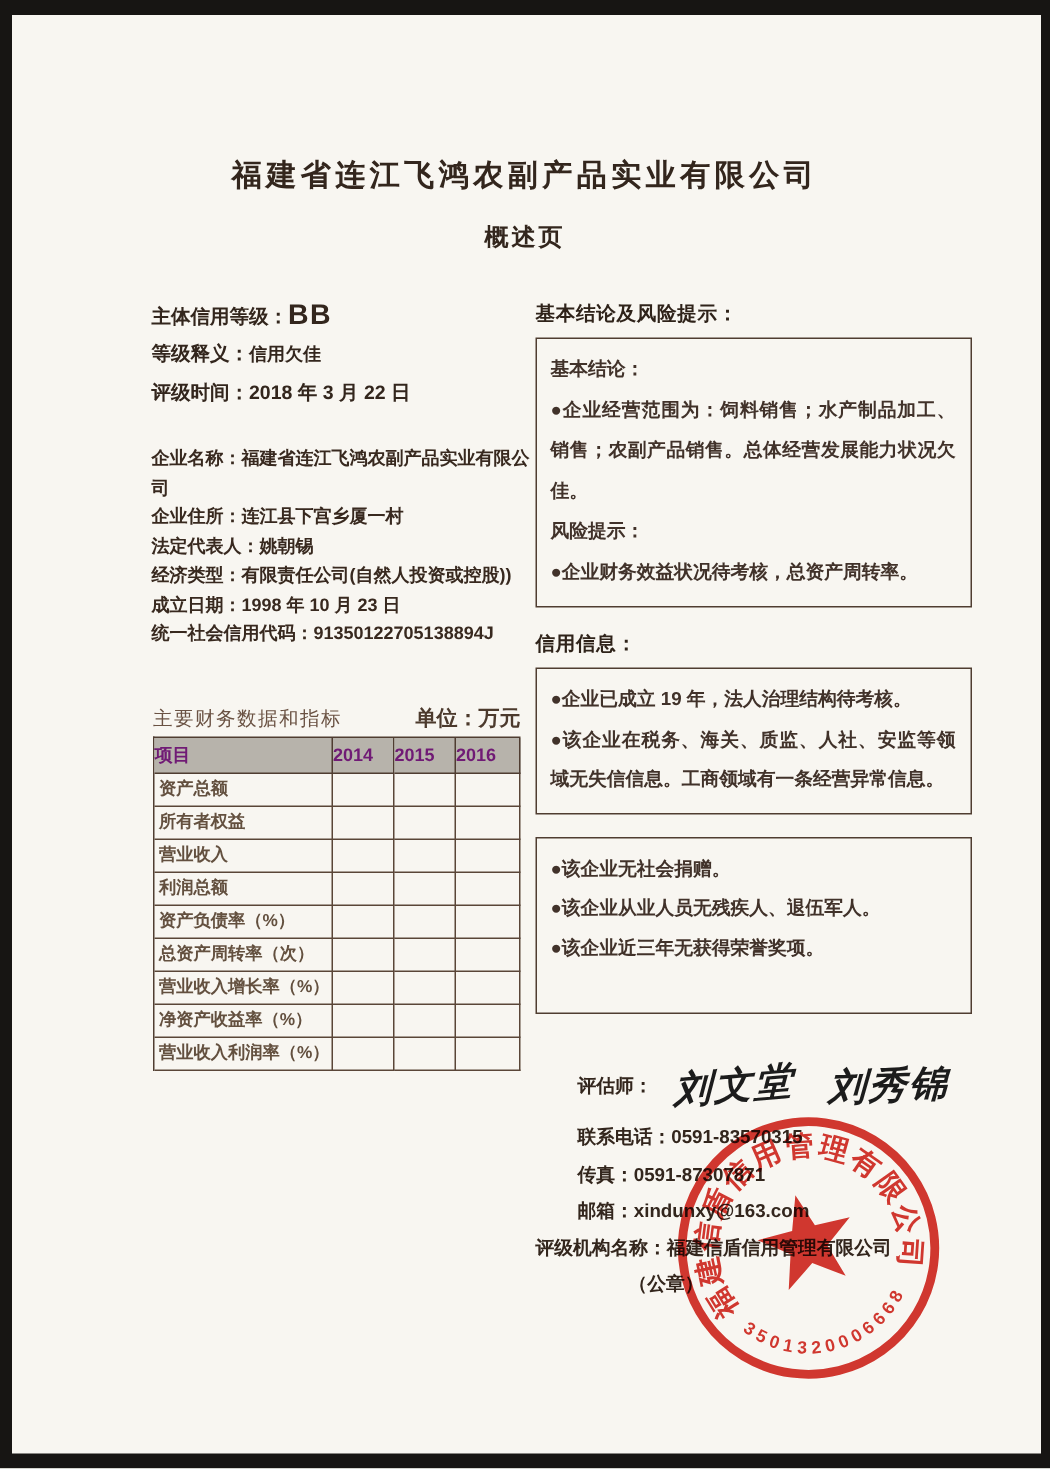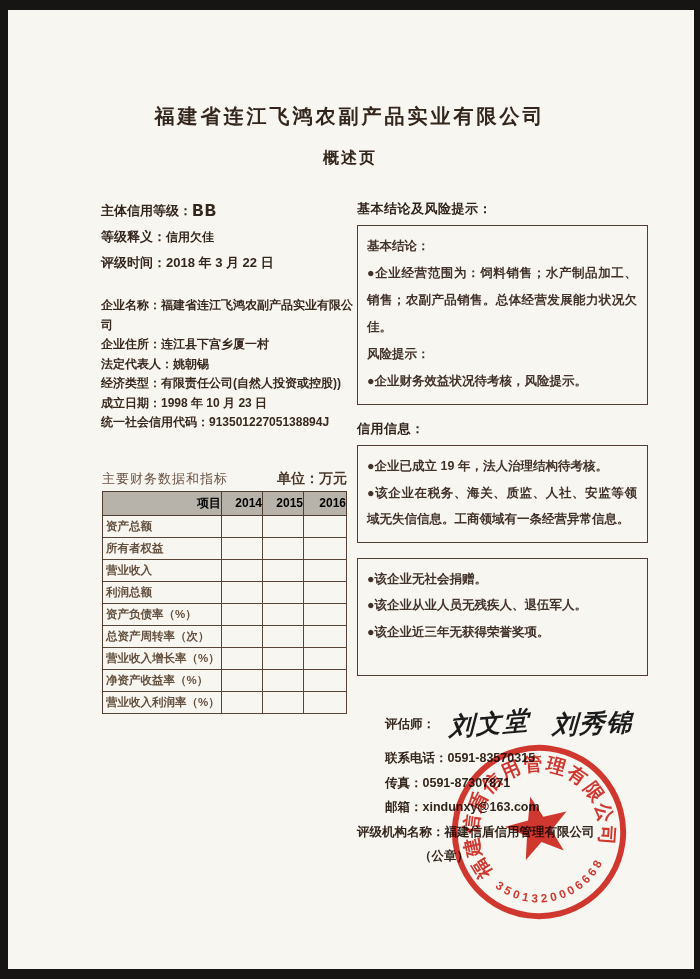--- a/index.html
+++ b/index.html
@@ -13,35 +13,35 @@
 
   
   .doc-title{position:absolute;top:103px;left:0;width:100%;text-align:center;
     font-size:20px;font-weight:bold;letter-spacing:3px;color:#33261d;}
   .doc-subtitle{position:absolute;top:148px;left:0;width:100%;text-align:center;
     font-size:16px;font-weight:bold;letter-spacing:2px;color:#33261d;}
 
   
   .left-col{position:absolute;left:101px;top:198px;width:250px;}
   .rating-line{font-size:13px;font-weight:bold;line-height:25px;color:#33261d;white-space:nowrap;}
-  .rating-grade{font-size:19px;font-weight:bold;letter-spacing:1px;vertical-align:-1px;font-family:Liberation Mono, monospace;}
+  .rating-grade{font-size:19px;font-weight:bold;letter-spacing:1px;vertical-align:-1px;}
   .rating-small{font-size:12px;}
 
   .company-block{position:absolute;left:101px;top:296px;width:252px;}
   .cl{font-size:12px;font-weight:bold;line-height:19.5px;color:#38291f;}
   .clab{font-weight:bold;}
 
   .fin-title-row{position:absolute;left:102px;top:470px;width:245px;display:flex;justify-content:space-between;align-items:flex-end;}
   .fin-title{font-size:13px;color:#6a5243;letter-spacing:1px;}
   .fin-unit{font-size:14px;font-weight:bold;color:#4c3a2d;}
   .fin-grid{position:absolute;left:102px;top:491px;width:244px;
     display:grid;grid-template-columns:119px 41px 41px 43px;
     border-top:1.5px solid #4f3d31;border-left:1.5px solid #4f3d31;}
   .fh{background:#b7b3ab;border-right:1.5px solid #4f3d31;border-bottom:1.5px solid #4f3d31;
-    font-size:12px;font-weight:bold;color:#000000;text-align:right;line-height:23px;height:23px;}
+    font-size:12px;font-weight:bold;color:#701a75;text-align:left;line-height:23px;height:23px;}
   .fc{border-right:1px solid #5a4638;border-bottom:1px solid #5a4638;height:21px;}
   .fl{font-size:11.5px;color:#63503f;line-height:21px;padding-left:3px;white-space:nowrap;overflow:hidden;font-weight:bold;}
 
   
   .right-col{position:absolute;left:357px;top:200px;width:291px;}
   .sec-heading{font-size:13px;font-weight:bold;color:#2f231a;margin:0 0 7px 0;letter-spacing:.5px;}
   .sec-box{border:1.5px solid #4f3d31;padding:7px 10px 9px 9px;margin-bottom:15px;}
   .line{font-size:12.5px;font-weight:bold;color:#41322a;line-height:26.5px;text-align:justify;}
   .box1 .line{line-height:27px;}
   .box3{padding-bottom:30px;}
@@ -150,21 +150,21 @@
       </div>
   </div>
 
   <div class="right-col">
     <div class="sec-heading">基本结论及风险提示：</div>
     <div class="sec-box box1">
 
     <div class="line">基本结论：</div>
         <div class="line">●企业经营范围为：饲料销售；水产制品加工、销售；农副产品销售。总体经营发展能力状况欠佳。</div>
         <div class="line">风险提示：</div>
-        <div class="line">●企业财务效益状况待考核，风险提示。</div>
+        <div class="line">●企业财务效益状况待考核，总资产周转率。</div>
       </div>
 
     <div class="sec-heading">信用信息：</div>
     <div class="sec-box box2">
 
     <div class="line">●企业已成立 19 年，法人治理结构待考核。</div>
         <div class="line">●该企业在税务、海关、质监、人社、安监等领域无失信信息。工商领域有一条经营异常信息。</div>
       </div>
 
     <div class="sec-box box3">

